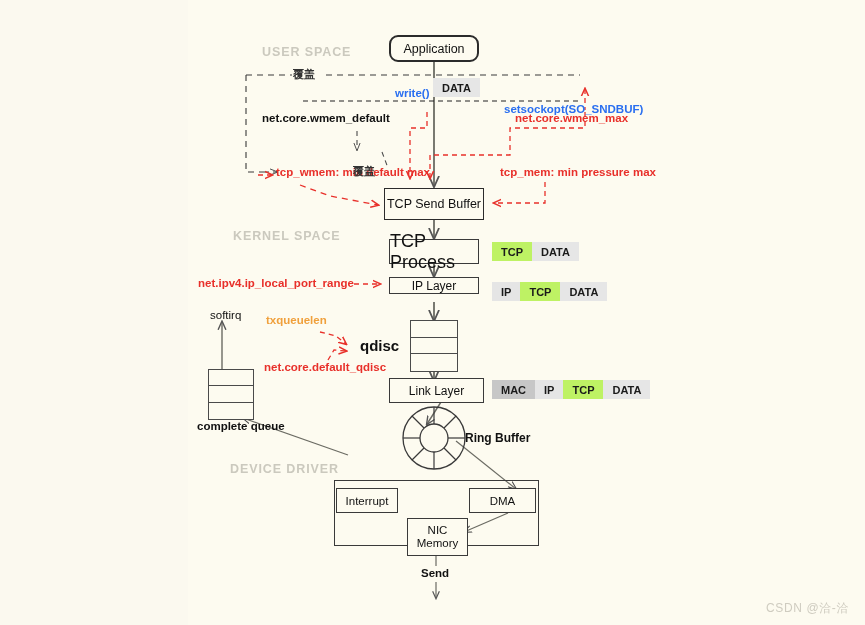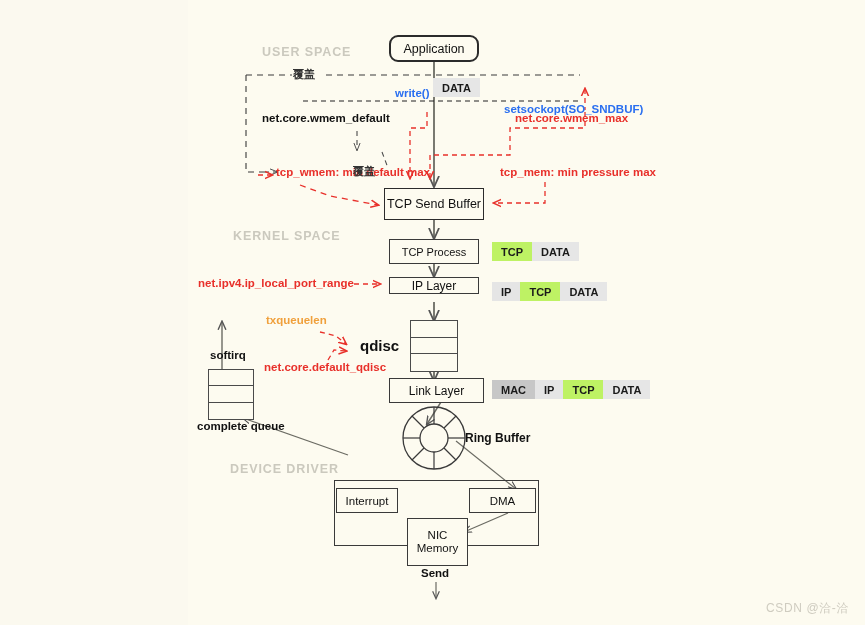--- a/index.html
+++ b/index.html
@@ -151,21 +151,21 @@
   <div class="lbl section-cap" style="left:230px;top:463px;">DEVICE DRIVER</div>
 
   <div class="node rounded" style="left:389px;top:35px;width:90px;height:27px;font-size:12.5px;">
     <span>Application</span>
   </div>
 
   <div class="node" style="left:384px;top:188px;width:100px;height:32px;font-size:12.5px;">
     <span>TCP Send Buffer</span>
   </div>
 
-  <div class="node thin" style="left:389px;top:239px;width:90px;height:25px;font-size:11px;">
+  <div class="node thin" style="left:389px;top:239px;width:90px;height:25px;font-size:18px;">
     <span>TCP Process</span>
   </div>
 
   <div class="node thin" style="left:389px;top:277px;width:90px;height:17px;font-size:12px;">
     <span>IP Layer</span>
   </div>
 
   <div class="node thin" style="left:389px;top:378px;width:95px;height:25px;font-size:12px;">
     <span>Link Layer</span>
   </div>
@@ -173,21 +173,21 @@
   <div class="node thin" style="left:334px;top:480px;width:205px;height:66px;background:transparent;"></div>
 
   <div class="node thin" style="left:336px;top:488px;width:62px;height:25px;font-size:11.5px;">
     <span>Interrupt</span>
   </div>
 
   <div class="node thin" style="left:469px;top:488px;width:67px;height:25px;font-size:11.5px;">
     <span>DMA</span>
   </div>
 
-  <div class="node thin" style="left:407px;top:518px;width:61px;height:48px;font-size:11.5px;flex-direction:column;line-height:1.15;">
+  <div class="node thin" style="left:407px;top:518px;width:61px;height:38px;font-size:11.5px;flex-direction:column;line-height:1.15;">
 
     <span>NIC</span>
     <span>Memory</span>
   </div>
 
   <div class="queue" style="left:410px;top:320px;width:48px;height:52px;">
     <div class="cell" style="height:33.3%"></div>
     <div class="cell" style="height:33.3%"></div>
     <div class="cell" style="height:33.4%"></div>
   </div>
@@ -239,21 +239,21 @@
   <div class="lbl red" style="left:264px;top:362px;">net.core.default_qdisc</div>
 
   <div class="lbl cn" style="left:293px;top:69px;">覆盖</div>
 
   <div class="lbl cn" style="left:353px;top:166px;">覆盖</div>
 
   <div class="lbl" style="left:360px;top:338px;font-size:15px;font-weight:bold;color:#111;">qdisc</div>
 
   <div class="lbl" style="left:465px;top:432px;font-size:12px;font-weight:bold;color:#111;">Ring Buffer</div>
 
-  <div class="lbl" style="left:210px;top:310px;font-size:11.5px;font-weight:bold;color:#111;margin-top:40px;">softirq</div>
+  <div class="lbl" style="left:210px;top:310px;font-size:11.5px;font-weight:normal;color:#111;">softirq</div>
 
   <div class="lbl" style="left:197px;top:421px;font-size:11.5px;font-weight:bold;color:#111;">complete queue</div>
 
   <div class="lbl" style="left:421px;top:568px;font-size:11.5px;font-weight:bold;color:#111;">Send</div>
 
   <div class="wm">CSDN @洽-洽</div>
 
 </div>
 
 </body></html>

